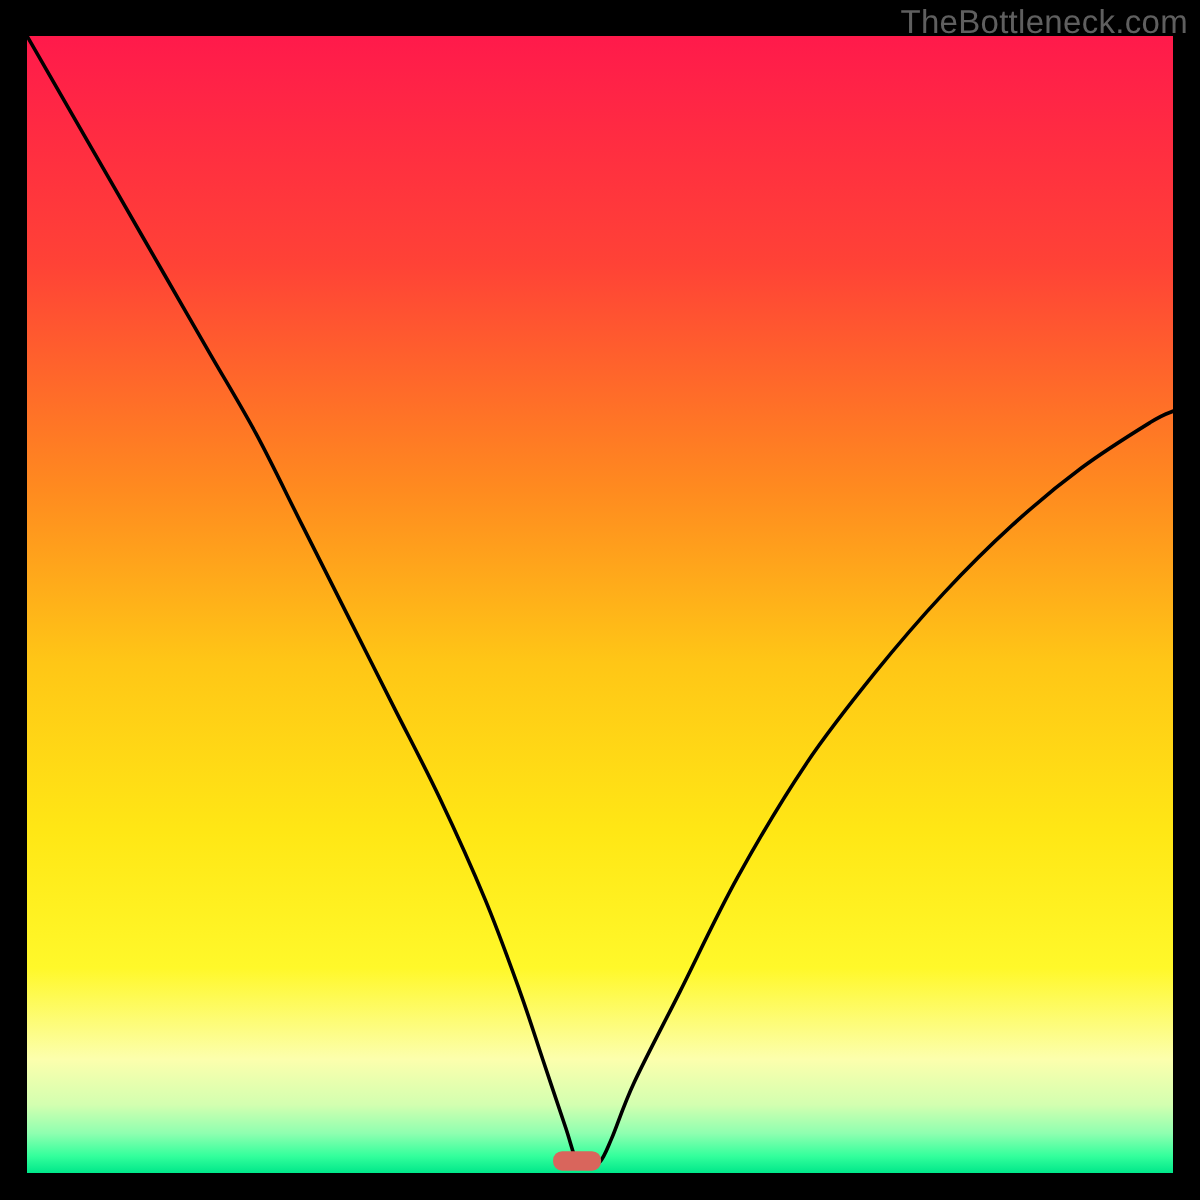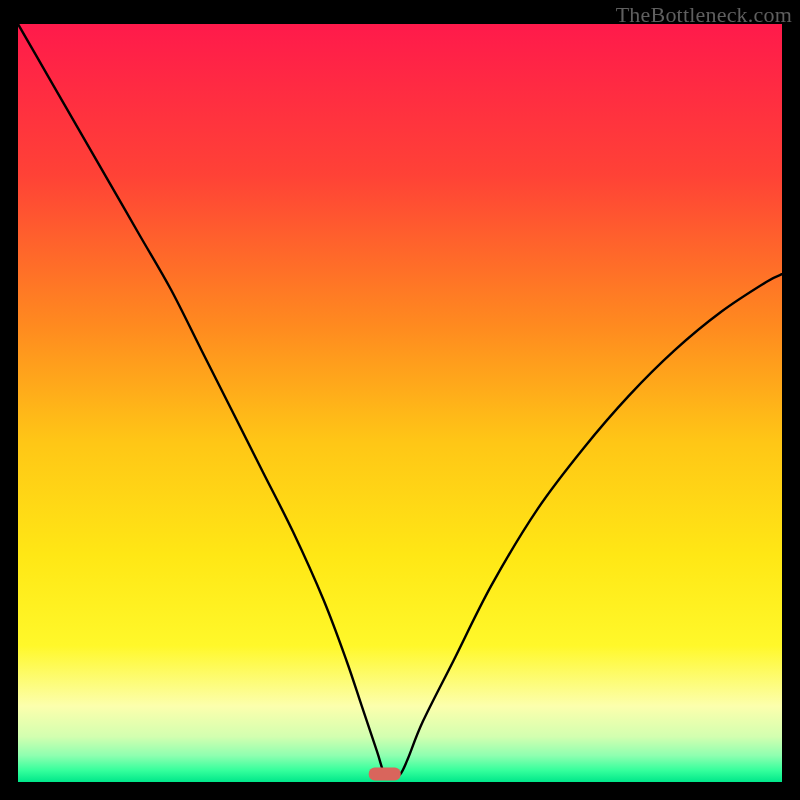--- a/index.html
+++ b/index.html
@@ -9,21 +9,20 @@
     height: 800px;
     background: #000;
     overflow: hidden;
     font-family: Arial, Helvetica, sans-serif;
   }
   .frame {
     position: relative;
     width: 800px;
     height: 800px;
     background: #000;
-    font-family: Liberation Serif, serif;
   }
   .watermark {
     position: absolute;
     top: 2px;
     right: 8px;
     color: #5f5f5f;
     font-size: 22px;
     font-weight: 500;
     letter-spacing: 0.2px;
     z-index: 10;

